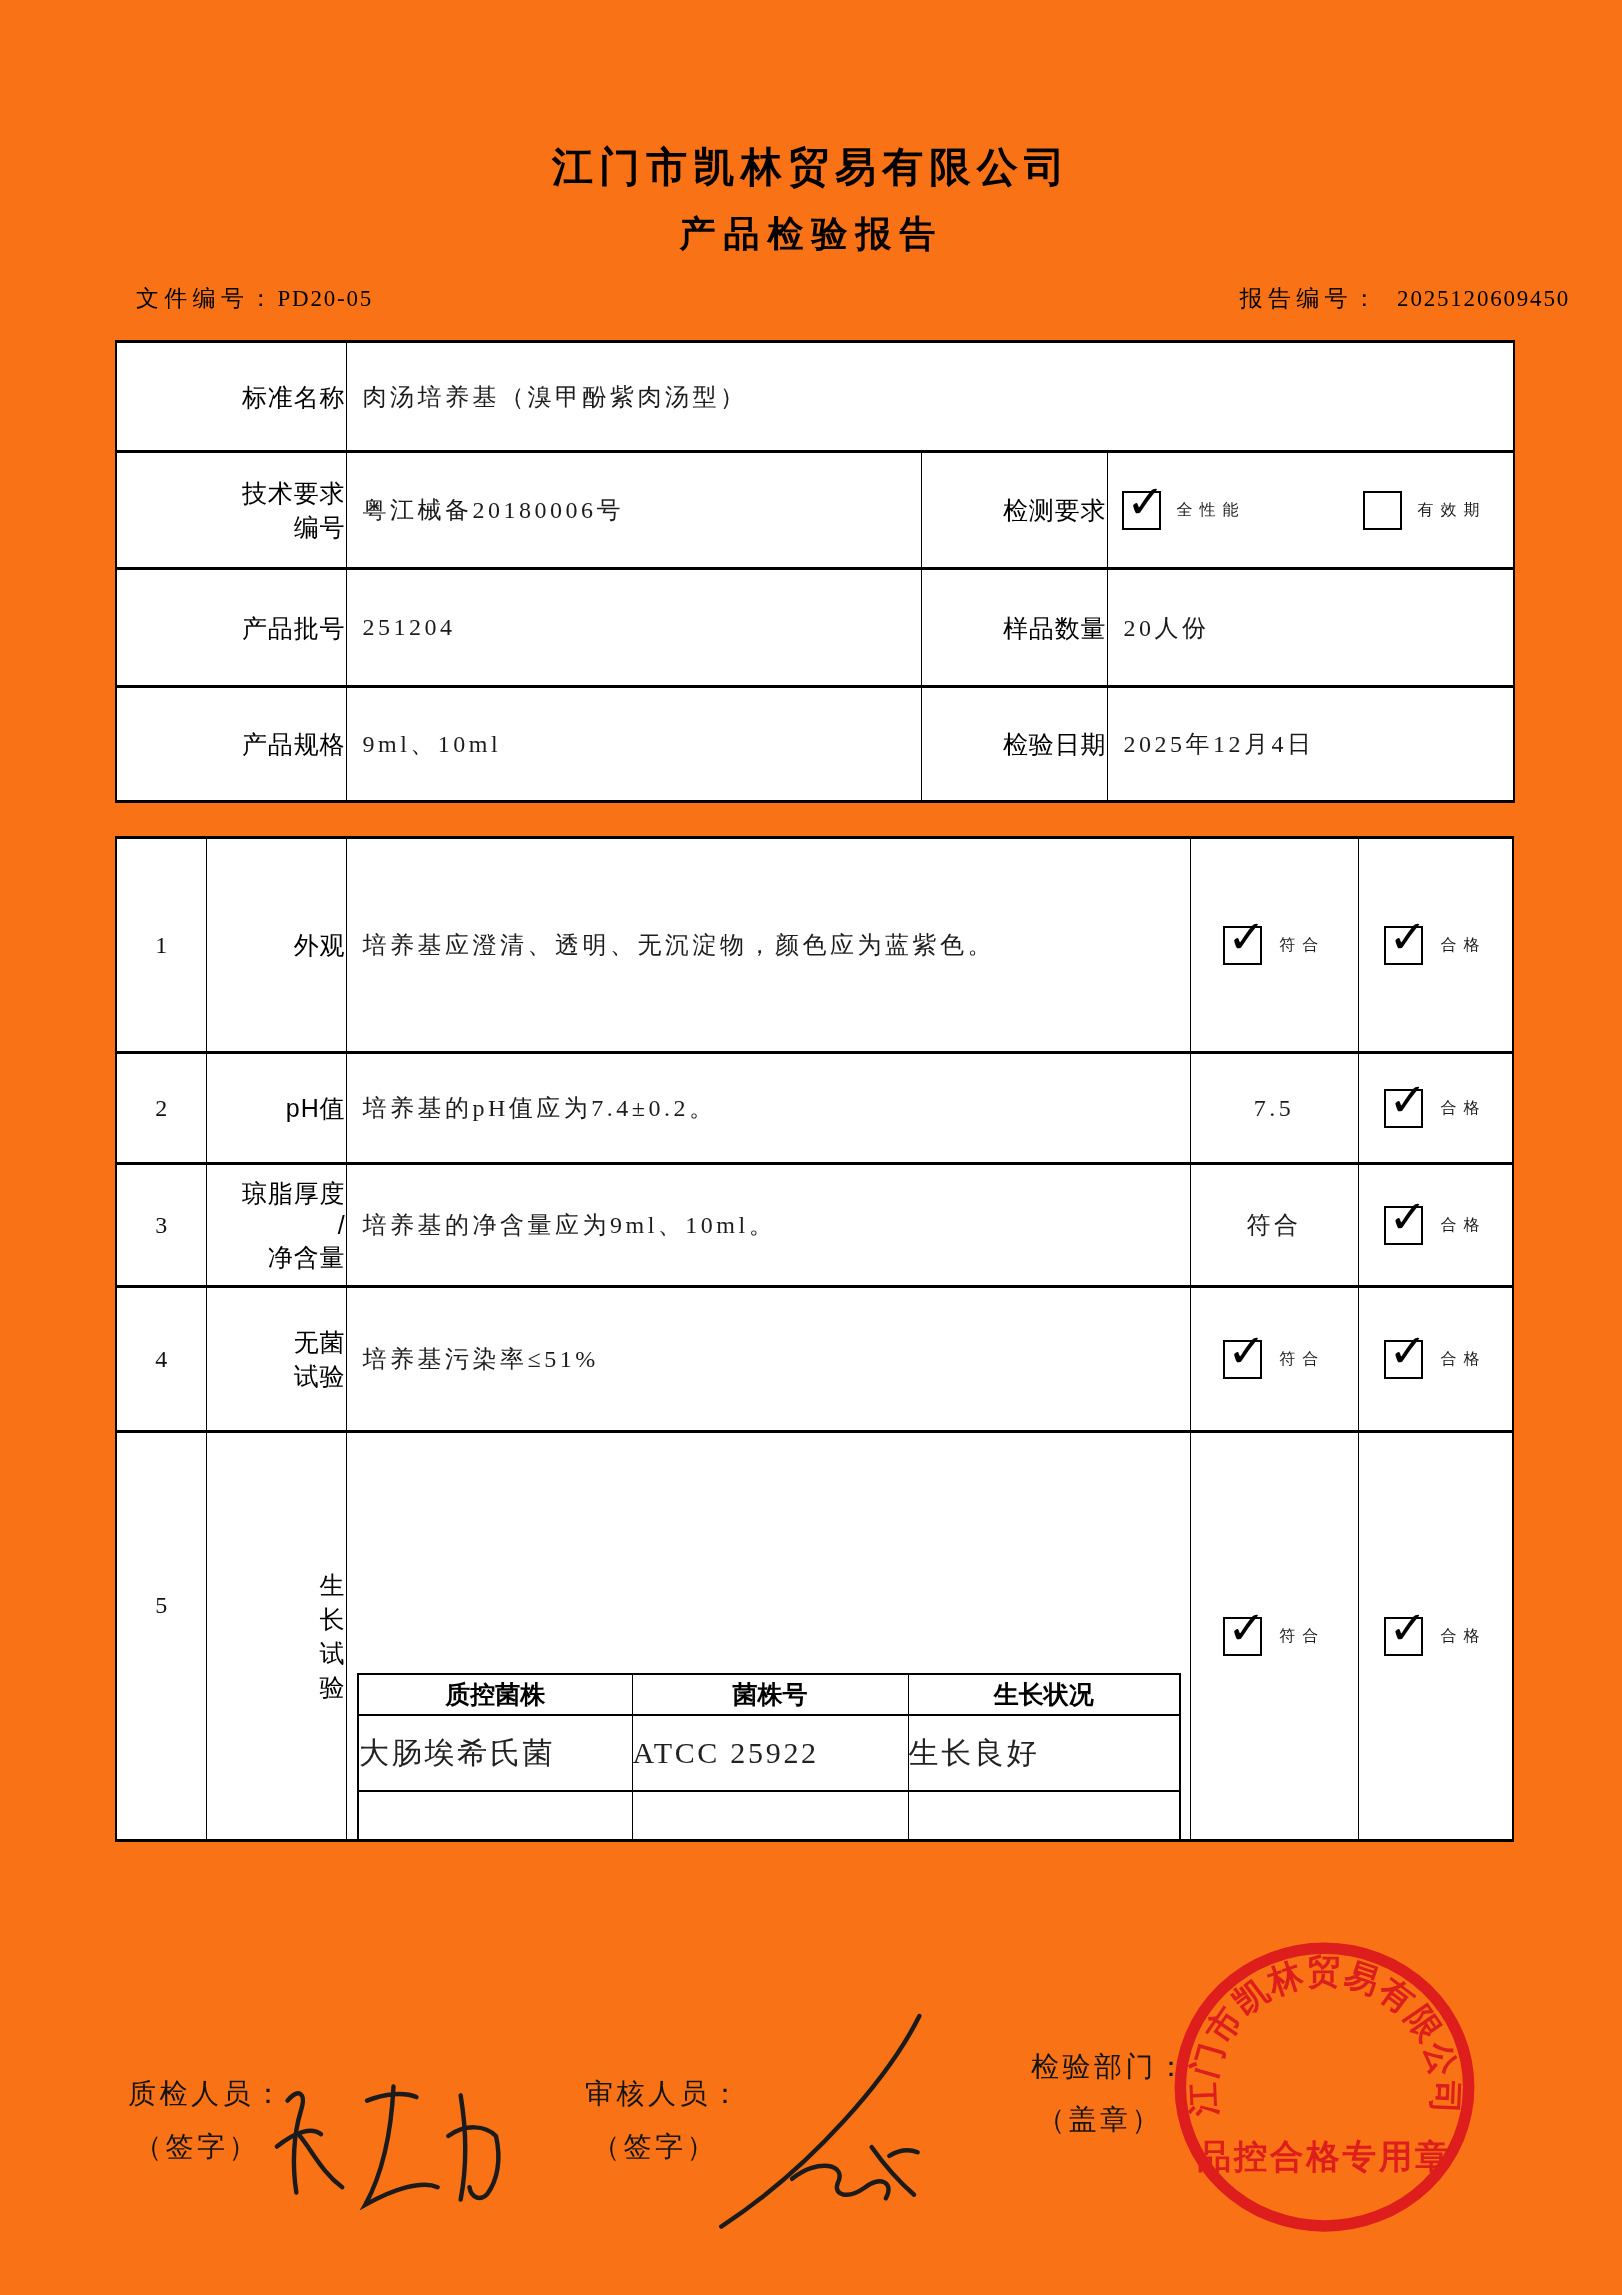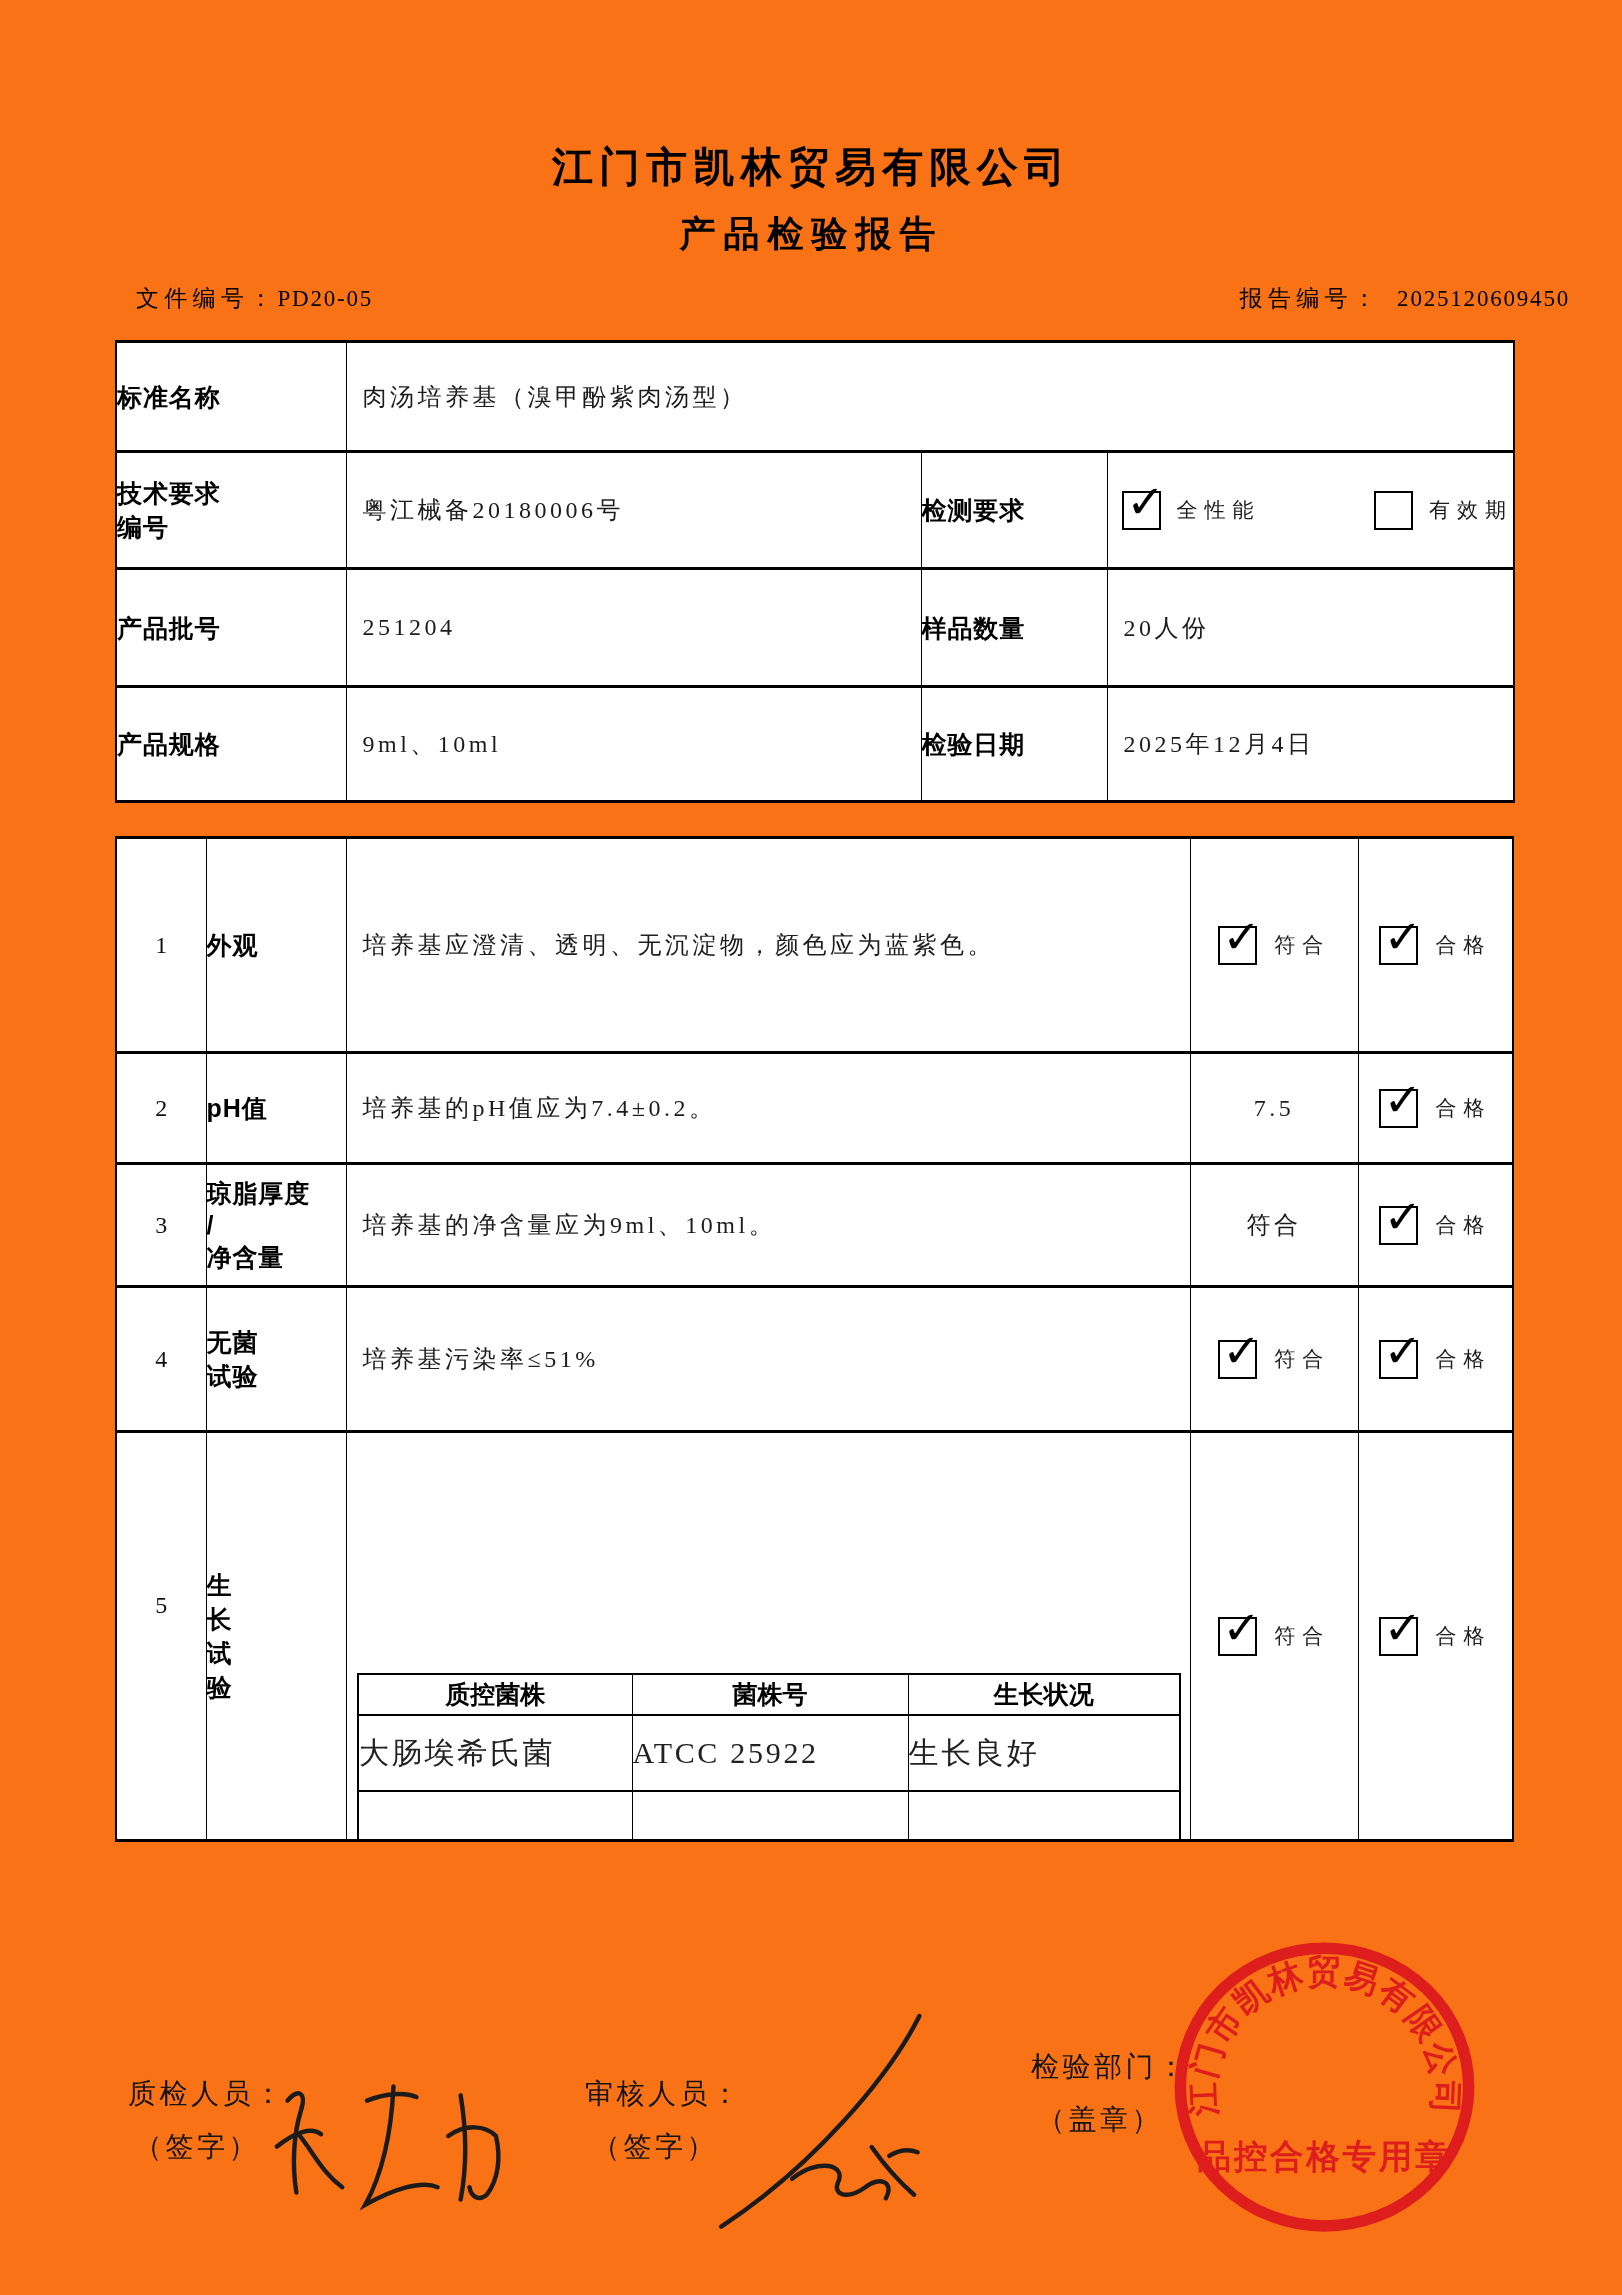--- a/index.html
+++ b/index.html
@@ -12,33 +12,33 @@
           letter-spacing:8px;font-family:"Liberation Serif", serif;}
   .meta{top:283px;left:104px;width:1434px;display:flex;justify-content:space-between;
         font-size:23px;margin-left:32px;}
   .meta .mlabel{letter-spacing:5.3px;}
   .meta .mval{letter-spacing:1.8px;}
   table{border-collapse:collapse;table-layout:fixed;background:#fff;}
   table.outer{border:2.7px solid #000;}
   td,th{border-left:1.8px solid #000;border-right:1.8px solid #000;
         border-top:3.5px solid #000;border-bottom:3.5px solid #000;
         padding:0;vertical-align:middle;overflow:hidden;}
-  .lbl{font-family:"Liberation Sans", sans-serif;font-weight:700;font-size:25px;
-       text-align:left;line-height:34px;letter-spacing:0.9px;}
+  .lbl{font-family:"Liberation Sans", sans-serif;font-weight:400;font-size:25px;
+       text-align:right;line-height:34px;letter-spacing:0.9px;}
   .val{font-size:24px;color:#1c1c1c;letter-spacing:3.5px;padding-left:16px;}
   .hdr{font-family:"Liberation Sans", sans-serif;font-weight:700;font-size:26px;text-align:center;}
   .num{font-size:24px;text-align:center;color:#111;}
   .chk{display:flex;align-items:center;justify-content:center;gap:17.7px;}
   .chk-left{justify-content:flex-start;padding-left:14px;gap:16px;}
   .checkbox{position:relative;display:inline-block;width:35px;height:35px;
             border:2.7px solid #000;background:#fff;flex:0 0 auto;}
   .checkbox .tick{display:none;position:absolute;left:2.7px;top:-14px;font-size:46px;
                   font-weight:700;color:#000;font-family:"DejaVu Sans", sans-serif;line-height:1;}
   .checkbox.checked .tick{display:block;}
-  .chk-label{font-size:21px;color:#1c1c1c;letter-spacing:7px;white-space:nowrap;}
+  .chk-label{font-size:16px;color:#1c1c1c;letter-spacing:7px;white-space:nowrap;}
   .plain-result{font-size:24px;color:#1c1c1c;text-align:center;letter-spacing:3.5px;}
   .footer-label{font-size:28px;color:#141414;letter-spacing:3.5px;line-height:1;}
   .sig-svg path{stroke:#1b1b1b;stroke-width:5;fill:none;stroke-linecap:round;}
   .inner-wrap{position:relative;width:100%;height:100%;}
   table.growth{position:absolute;left:10.6px;top:37px;border:2.7px solid #000;}
   table.growth td{border-left:1.8px solid #000;border-right:1.8px solid #000;
                   border-top:2.7px solid #000;border-bottom:2.7px solid #000;}
   .gval{font-size:30px;color:#222;text-align:left;letter-spacing:2.7px;}
 </style>
 </head>

